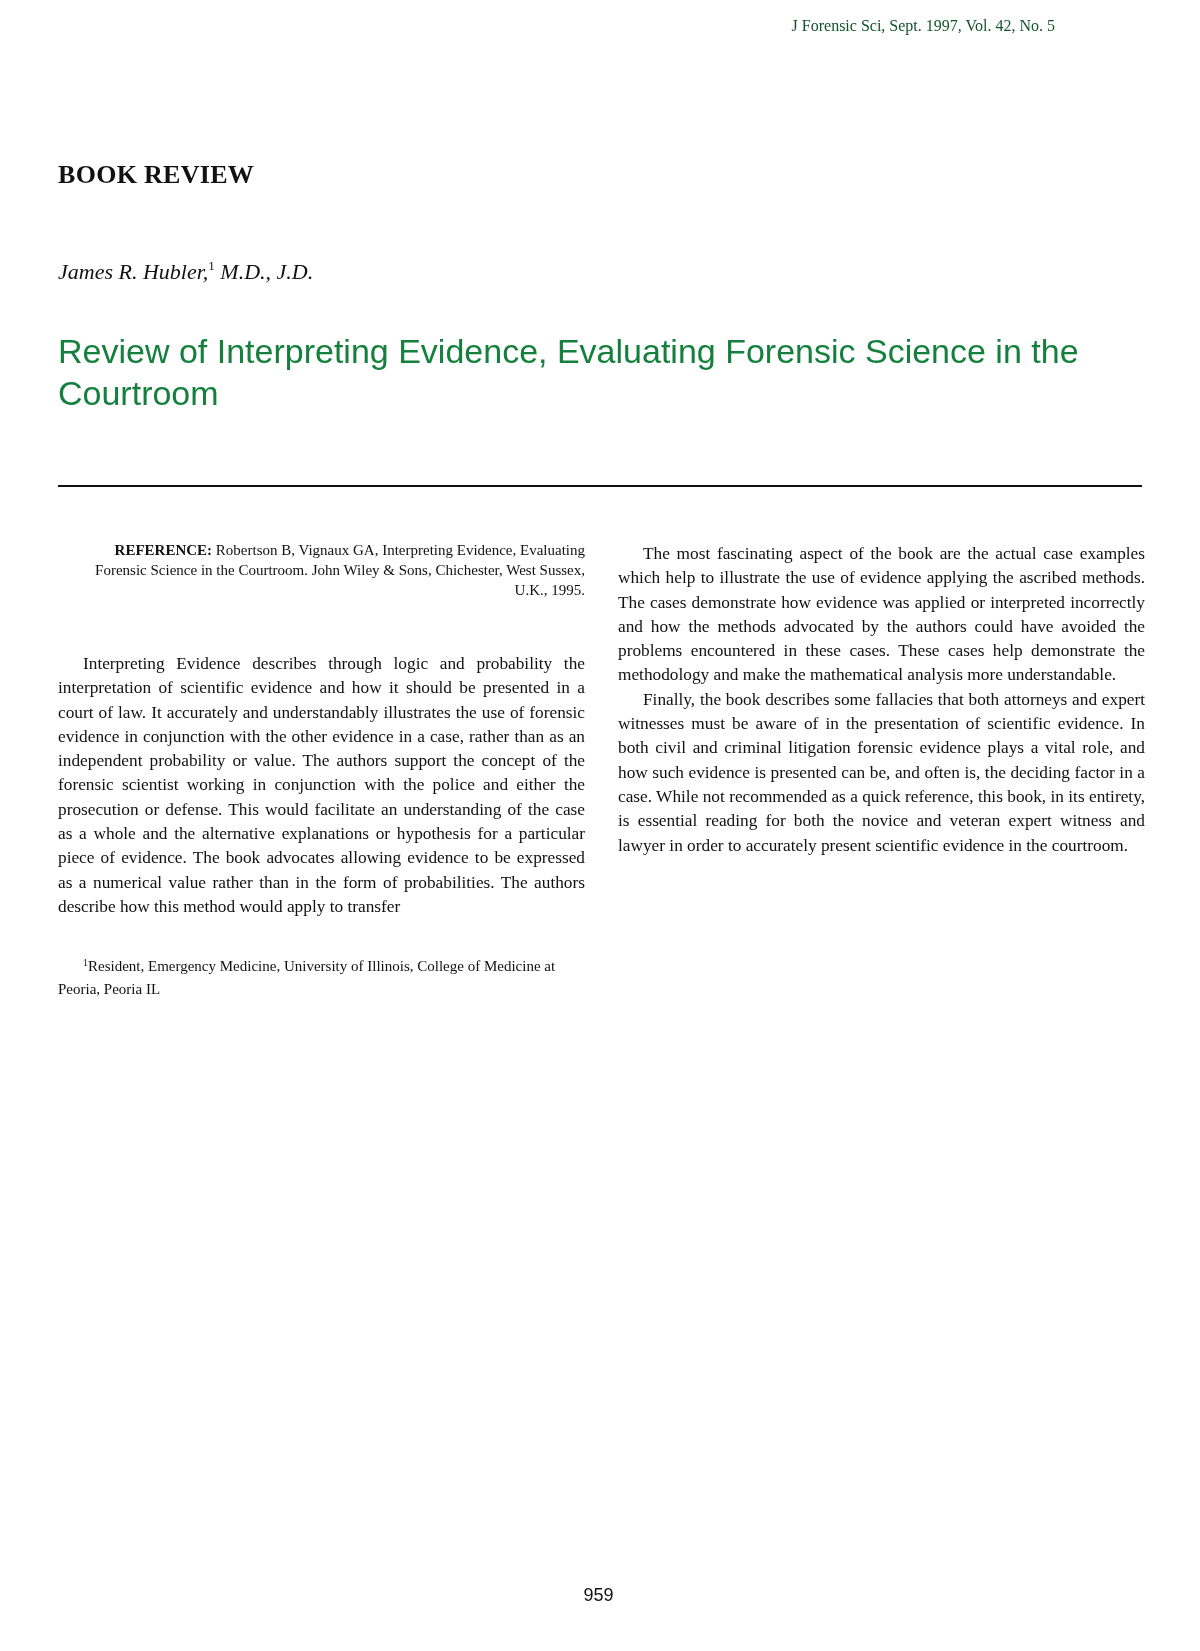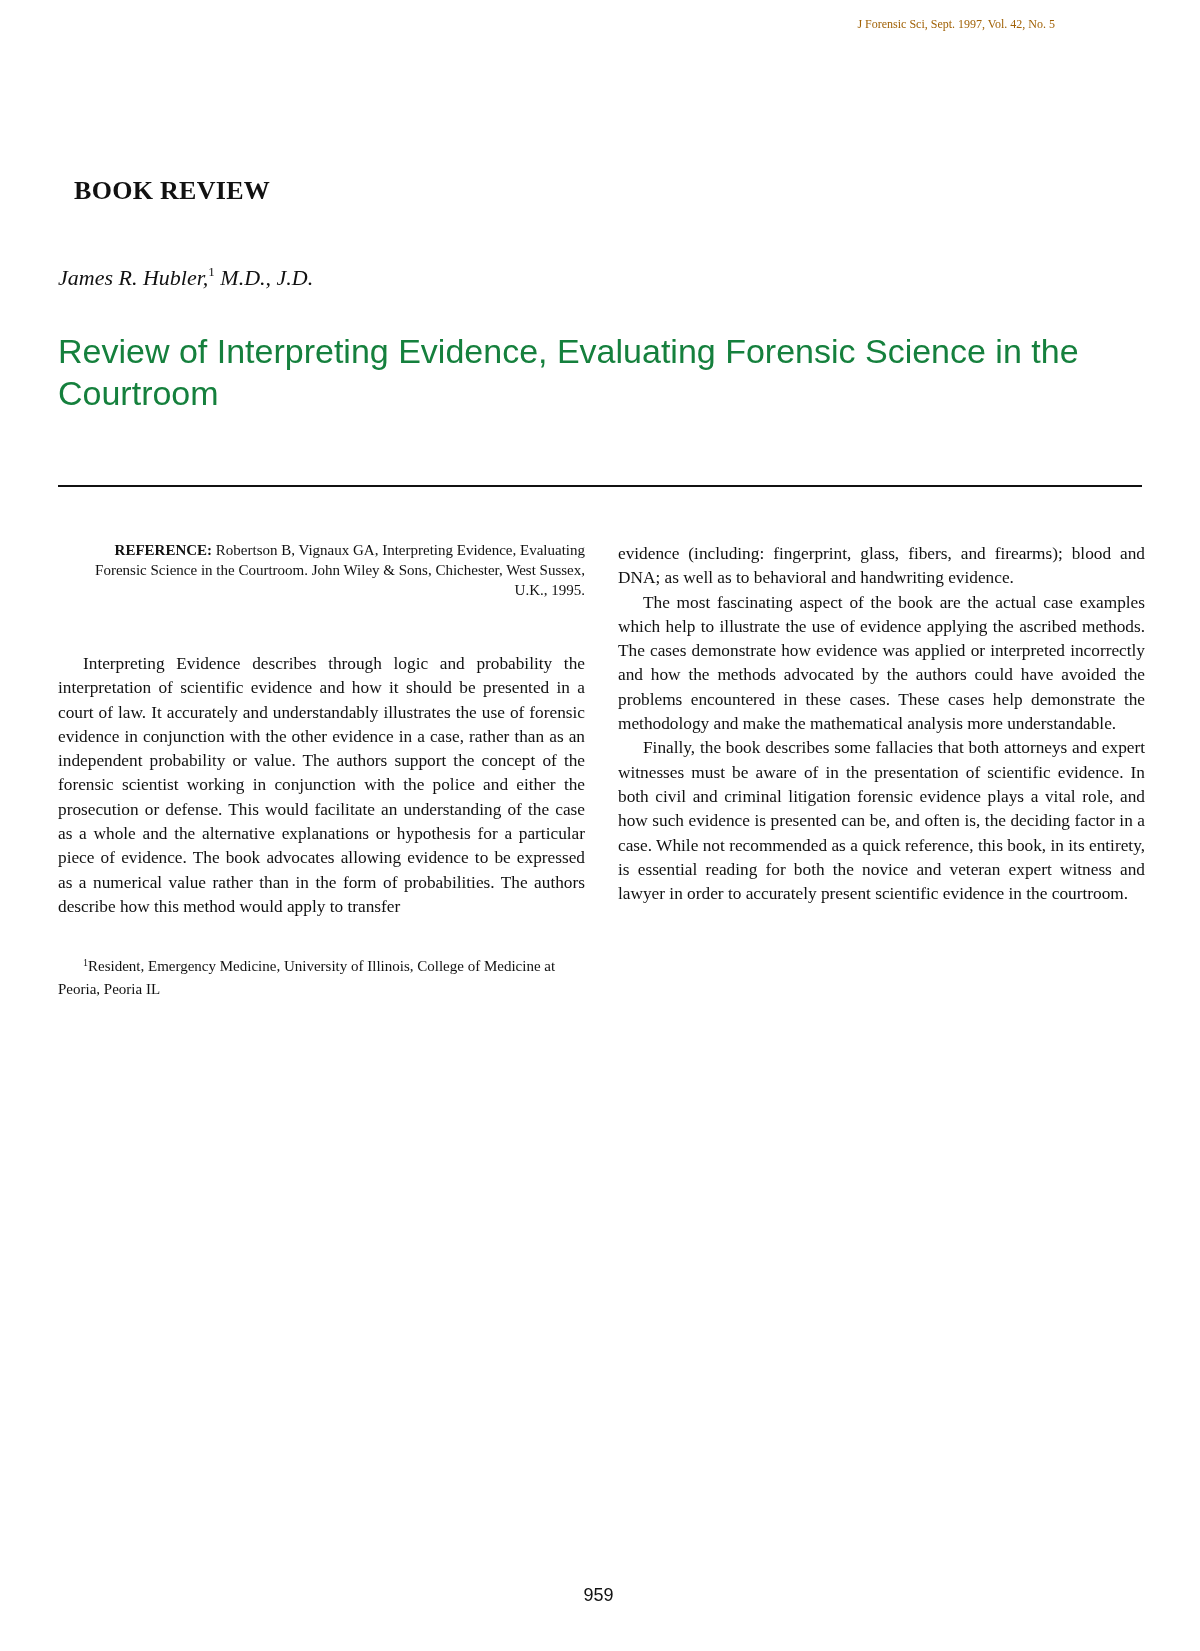--- a/index.html
+++ b/index.html
@@ -1,19 +1,19 @@
 <!DOCTYPE html>
 <html><head>
   <meta charset="utf-8">
   <style>
     html, body { margin: 0; padding: 0; background: #ffffff; }
     body { width: 1200px; height: 1651px; position: relative; overflow: hidden; color: #111; font-family: "Liberation Serif", serif; }
-    .running-head { position: absolute; top: 17px; right: 145px; font-size: 12px; color: #a16207; }
-    .section-label { position: absolute; top: 160px; left: 58px; font-size: 26px; font-weight: bold; letter-spacing: 0.3px; margin: 16px; }
-    .author { position: absolute; top: 264px; left: 58px; font-size: 22px; font-style: italic; margin: 0; text-align: center; }
+    .running-head { position: absolute; top: 17px; right: 145px; font-size: 16px; color: #14532d; }
+    .section-label { position: absolute; top: 160px; left: 58px; font-size: 26px; font-weight: bold; letter-spacing: 0.3px; margin: 0; }
+    .author { position: absolute; top: 258px; left: 58px; font-size: 22px; font-style: italic; margin: 0; text-align: center; }
     .author sup { font-size: 13px; font-style: normal; vertical-align: 9px; }
     .title { position: absolute; top: 330px; left: 58px; width: 1080px; font-family: "Liberation Sans", sans-serif; font-size: 34px; line-height: 42px; font-weight: normal; margin: 0; color: #15803d; }
     .rule { position: absolute; top: 485px; left: 58px; width: 1084px; height: 2px; background: #111; }
     .col { position: absolute; top: 540px; width: 527px; font-size: 17.3px; line-height: 24.3px; text-align: justify; }
     .col-left { left: 58px; }
     .col-right { left: 618px; top: 542px; }
     .reference { font-size: 15px; line-height: 20px; padding-left: 25px; text-align: right; margin: 0 0 52px 0; }
     .reference b { font-weight: bold; }
     p { margin: 0; }
     .indent { text-indent: 25px; }
@@ -34,18 +34,17 @@
 
 <div class="rule"></div>
 
 <div class="col col-left">
   <p class="reference"><b>REFERENCE:</b><span> Robertson B, Vignaux GA, Interpreting Evidence, Evaluating Forensic Science in the Courtroom. John Wiley &amp; Sons, Chichester, West Sussex, U.K., 1995.</span></p>
   <p class="indent">Interpreting Evidence describes through logic and probability the interpretation of scientific evidence and how it should be presented in a court of law. It accurately and understandably illustrates the use of forensic evidence in conjunction with the other evidence in a case, rather than as an independent probability or value. The authors support the concept of the forensic scientist working in conjunction with the police and either the prosecution or defense. This would facilitate an understanding of the case as a whole and the alternative explanations or hypothesis for a particular piece of evidence. The book advocates allowing evidence to be expressed as a numerical value rather than in the form of probabilities. The authors describe how this method would apply to transfer</p>
   <p class="footnote"><sup>1</sup><span>Resident, Emergency Medicine, University of Illinois, College of Medicine at Peoria, Peoria IL</span></p>
 </div>
 
 <div class="col col-right">
-  <p>evidence (including: fingerprint, glass, fibers, and firearms); blood and DNA; as well as to behavioral and handwriting evidence.</p>
   <p class="indent">The most fascinating aspect of the book are the actual case examples which help to illustrate the use of evidence applying the ascribed methods. The cases demonstrate how evidence was applied or interpreted incorrectly and how the methods advocated by the authors could have avoided the problems encountered in these cases. These cases help demonstrate the methodology and make the mathematical analysis more understandable.</p>
   <p class="indent">Finally, the book describes some fallacies that both attorneys and expert witnesses must be aware of in the presentation of scientific evidence. In both civil and criminal litigation forensic evidence plays a vital role, and how such evidence is presented can be, and often is, the deciding factor in a case. While not recommended as a quick reference, this book, in its entirety, is essential reading for both the novice and veteran expert witness and lawyer in order to accurately present scientific evidence in the courtroom.</p>
 </div>
 
 <div class="page-number">959</div>
 
 </body></html>

